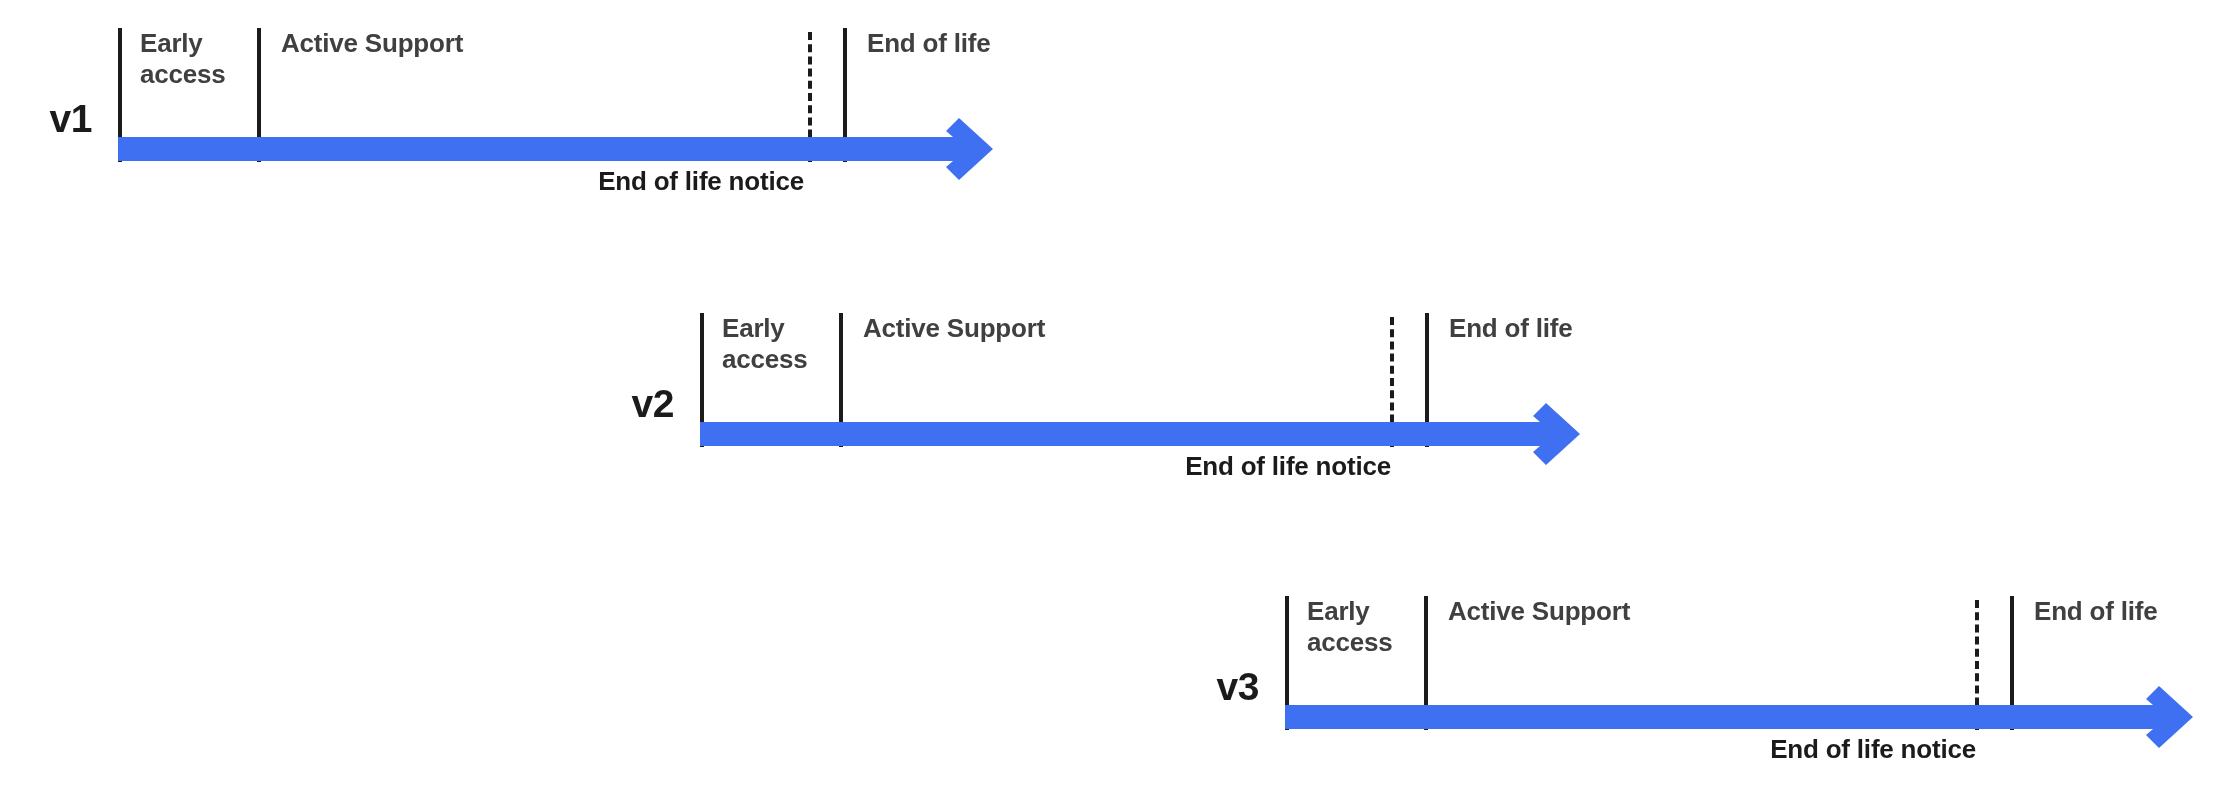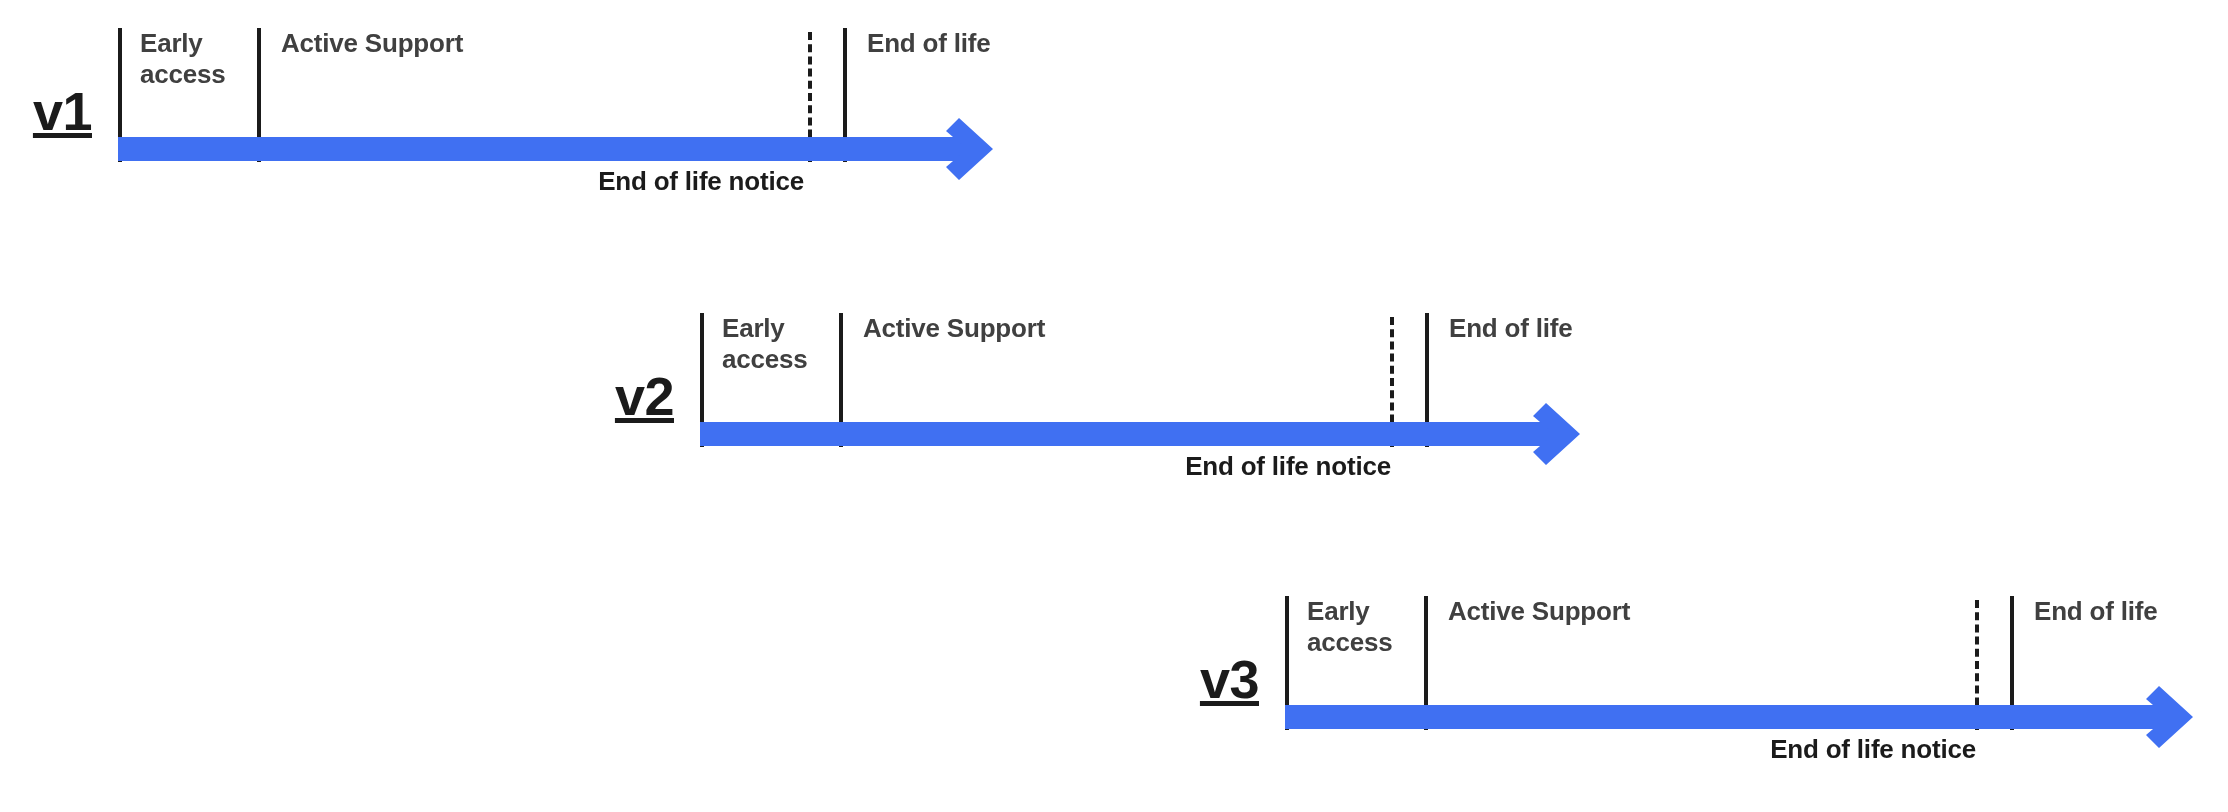--- a/index.html
+++ b/index.html
@@ -25,27 +25,26 @@
     position: absolute;
     height: 200px;
   }
 
   
   .version-label {
     position: absolute;
     right: 100%;
     bottom: 72px;
     margin-right: 26px;
-    font-size: 54px;
+    font-size: 39px;
     font-weight: 700;
     color: #1b1b1b;
     line-height: 1;
     white-space: nowrap;
     letter-spacing: -0.5px;
-    text-decoration: underline;
   }
 
   
   .phase-area {
     position: absolute;
     left: 0;
     top: 0;
     bottom: 48px;
     right: 0;
   }

